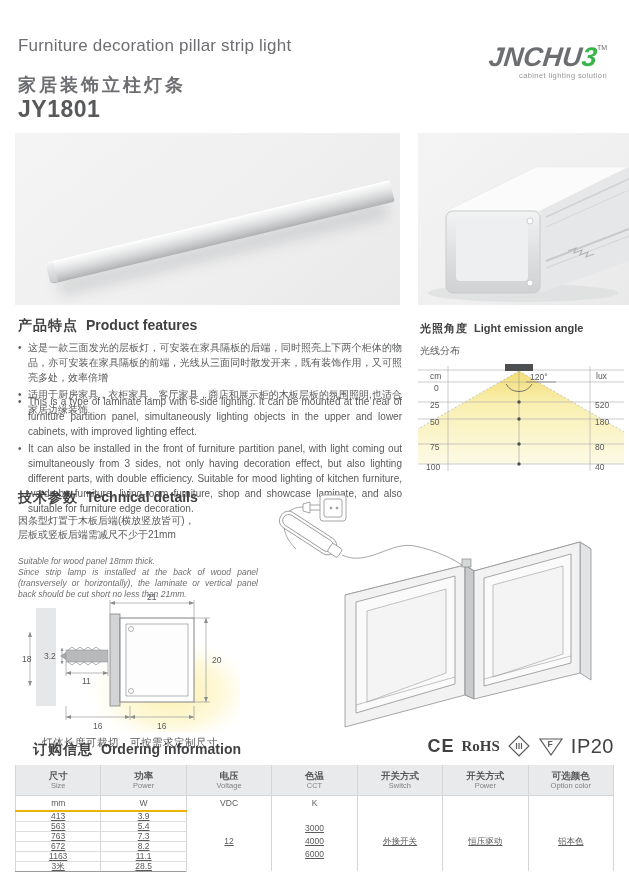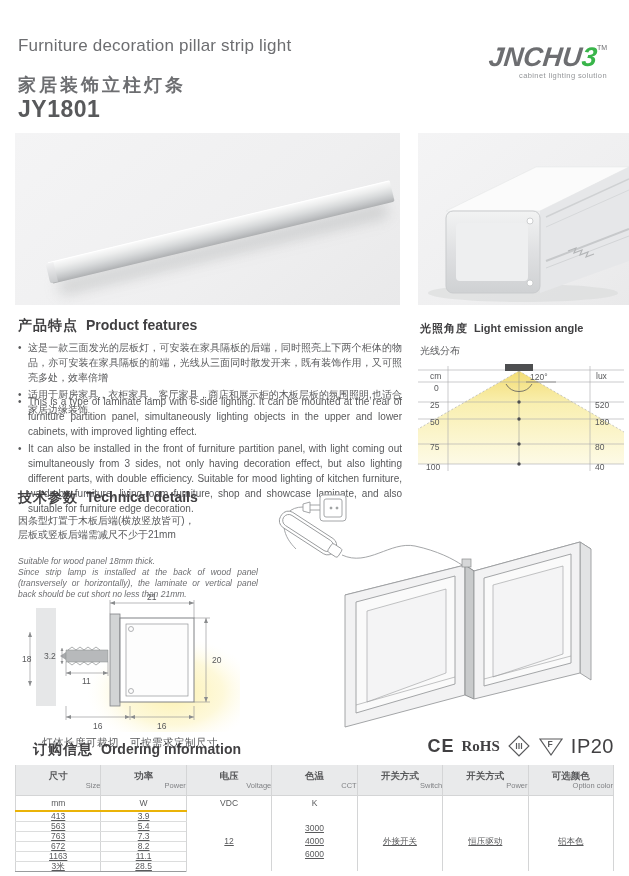--- a/index.html
+++ b/index.html
@@ -60,21 +60,21 @@
   #certs { position:absolute; right:15px; top:734px; display:flex; align-items:center; gap:7px; }
   .ce-text { font-size:18px; font-weight:600; color:#414042; letter-spacing:1px; }
   .rohs-text { font-size:15px; font-weight:700; color:#414042;font-family:Liberation Serif, serif; }
   .ip-text { font-size:20px; font-weight:400; color:#414042; letter-spacing:0.5px; }
 
   
   #order-table { position:absolute; left:15px; top:765px; width:599px; border-collapse:collapse; table-layout:fixed; }
   #order-table th, #order-table td { border-left:1px solid #d4d5d6; border-right:1px solid #d4d5d6; text-align:center; vertical-align:middle; padding:0; }
   #order-table thead th { background:#e9eaeb; height:30px; border-bottom:1px solid #d4d5d6; }
   .th-cn { font-size:9.5px; font-weight:700; color:#58595b; display:block; line-height:1.4; }
-  .th-en { font-size:7.5px; font-weight:400; color:#808285; display:block; line-height:1.1;text-align:right; }
+  .th-en { font-size:7.5px; font-weight:400; color:#808285; display:block; line-height:1.1; }
   .units-row td { height:16px; font-size:8.5px; color:#58595b; }
   .units-row td.u-first { border-bottom:2px solid #eab308; }
   .data-row td { height:10px; font-size:8.5px; color:#58595b; line-height:1;text-decoration:underline; }
   .data-row td.cell-sep { border-bottom:1px solid #dcdddd; }
   .merged { font-size:8.5px; color:#58595b; }
   .merged div { line-height:13px; }
   #order-table tr:last-child td, .bottom-edge { border-bottom:1px solid #9a9c9e !important; }
 </style>
 </head>
 <body>

